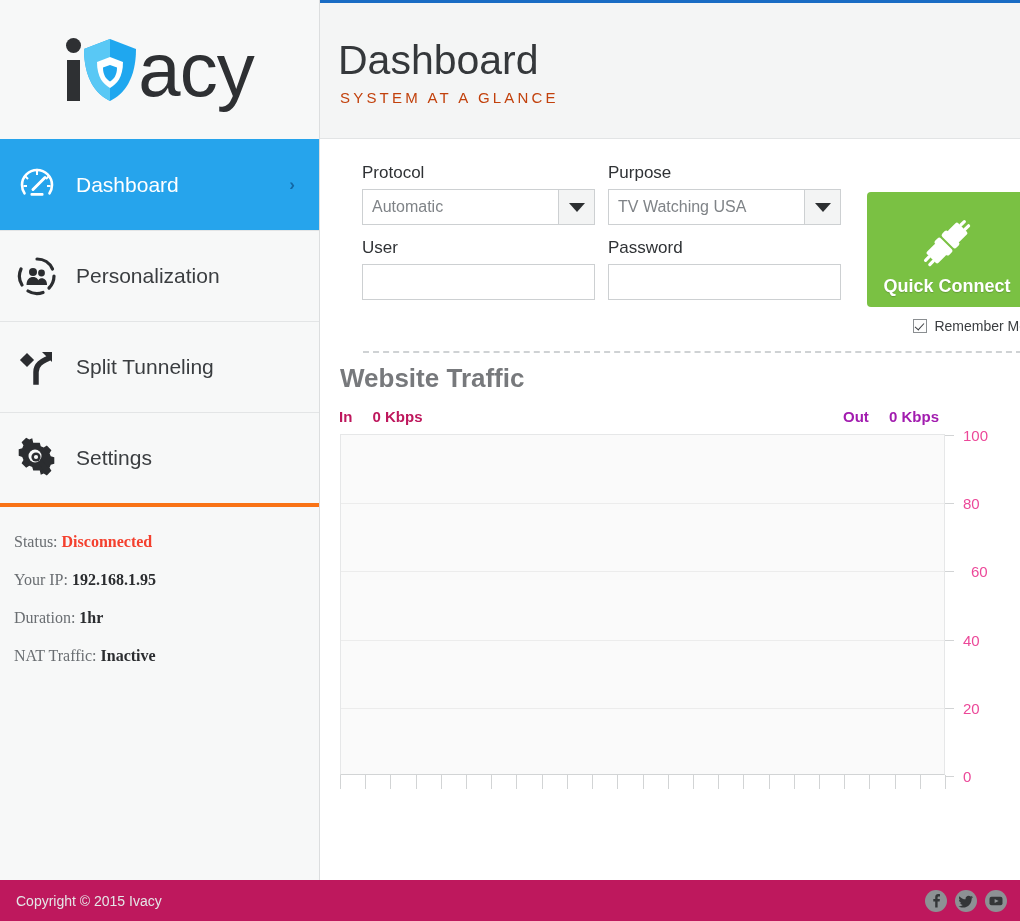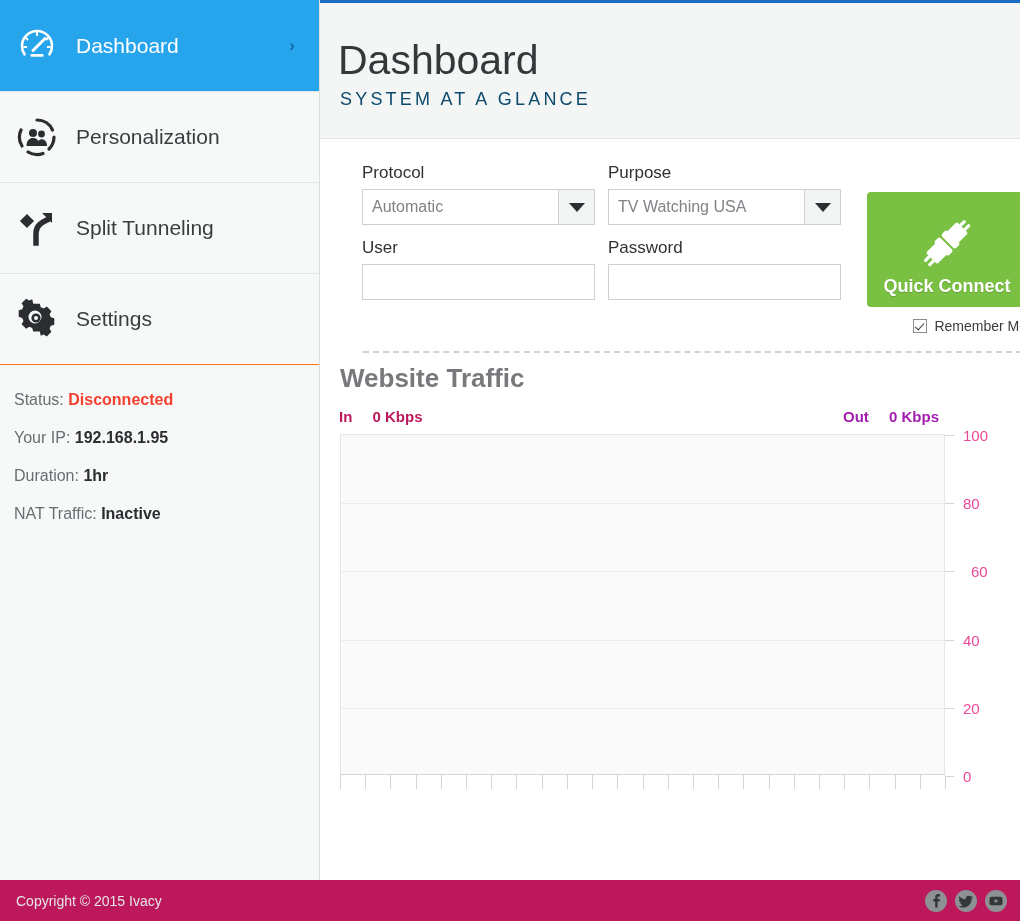--- a/index.html
+++ b/index.html
@@ -78,45 +78,46 @@
   }
   .nav-item .nav-label { flex: 1 1 auto; }
   .nav-item .chevron {
     margin-right: 24px;
     font-size: 17px; font-weight: bold;
     color: #1368a6;
   }
 
   
   #status-block {
-    border-top: 1px solid #f97316;
+    border-top: 4px solid #f97316;
     padding: 26px 0 0 14px;
     font-size: 16px;
     color: #6a6e72;
+    font-family: Liberation Serif, serif;
   }
   .status-line { margin-bottom: 20px; }
   .status-line b { color: #2b2d30; font-weight: bold; }
   .status-line .disconnected { color: #f4402e; font-weight: bold; }
 
   
   #header {
     position: absolute; left: 320px; top: 0;
     width: 700px; height: 139px;
     background: #f4f5f5;
     border-top: 3px solid #1a6cc4;
     border-bottom: 1px solid #e2e4e5;
   }
   #header .title {
     position: absolute; left: 18px; top: 34px;
     font-size: 41px; font-weight: 300;
     color: #35383b; letter-spacing: 0px;
   }
   #header .subtitle {
     position: absolute; left: 20px; top: 86px;
-    font-size: 18px; color: #0c4a6e;
+    font-size: 15px; color: #c2410c;
     letter-spacing: 3.2px;
   }
 
   
   #content {
     position: absolute; left: 321px; top: 139px;
     width: 804px; height: 741px;
     background: #ffffff;
     padding-left: 22px;
   }
@@ -300,20 +301,32 @@
     cursor: pointer;
   }
 </style>
 </head>
 <body>
 
 <div id="app">
 
   <div id="sidebar">
 
+    <div class="logo-wrap">
+      <div class="logo">
+        <span class="dot-i"></span>
+        <svg class="shield" viewBox="0 0 52 62">
+          <path d="M26 0 L52 10 C52 40 40 55 26 62 C12 55 0 40 0 10 Z" fill="#1fa7ef"></path>
+          <path d="M26 0 L0 10 C0 40 12 55 26 62 Z" fill="#59c8f5"></path>
+          <path d="M26 18 L39 23 C39 38 33 45 26 49 C19 45 13 38 13 23 Z" fill="#ffffff"></path>
+          <path d="M26 26 L33 28.5 C33 36 30 40 26 42.5 C22 40 19 36 19 28.5 Z" fill="#1fa7ef"></path>
+        </svg>
+        <span class="acy">acy</span>
+      </div>
+    </div>
 
     <div class="nav-item active">
       <span class="nav-icon">
         <svg width="42" height="42" viewBox="0 0 42 42">
           <path d="M21 6 A15 15 0 0 1 36 21 A15 15 0 0 1 33.5 29.3" fill="none" stroke="#fff" stroke-width="2.6" stroke-linecap="round"></path>
           <path d="M8.5 29.3 A15 15 0 0 1 6 21 A15 15 0 0 1 21 6" fill="none" stroke="#fff" stroke-width="2.6" stroke-linecap="round"></path>
           <line x1="21" y1="7" x2="21" y2="11" stroke="#fff" stroke-width="2"></line>
           <line x1="9.5" y1="12.5" x2="12" y2="15" stroke="#fff" stroke-width="2"></line>
           <line x1="32.5" y1="12.5" x2="30" y2="15" stroke="#fff" stroke-width="2"></line>
           <line x1="7.5" y1="22" x2="11" y2="22" stroke="#fff" stroke-width="2"></line>

